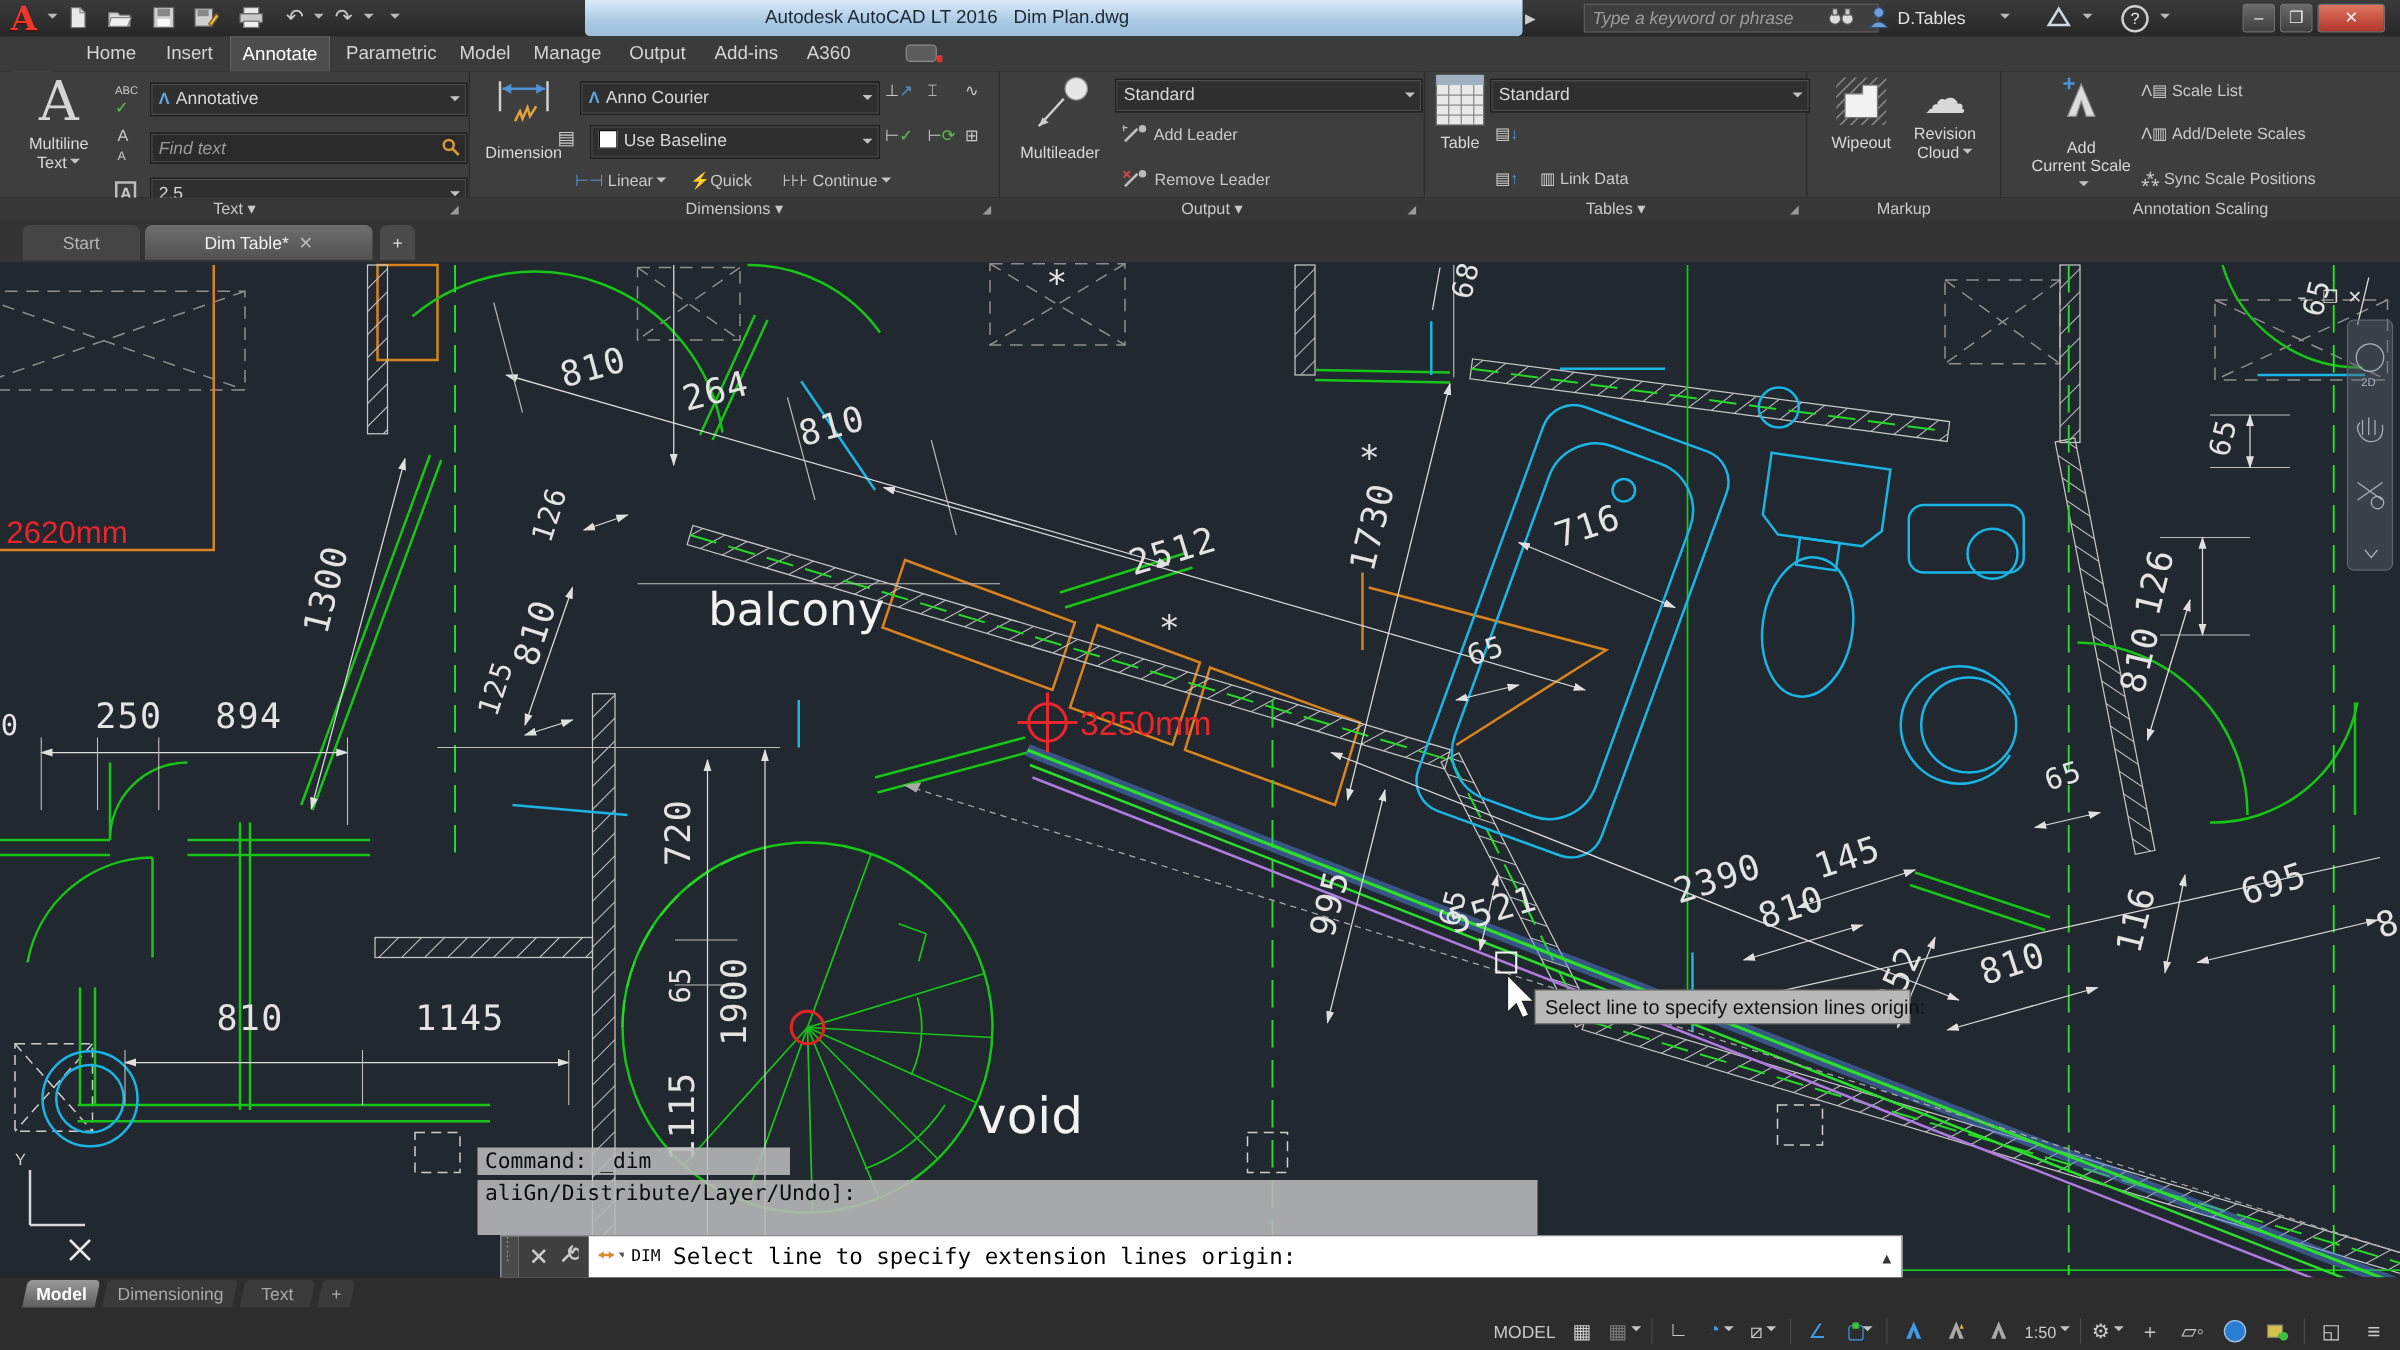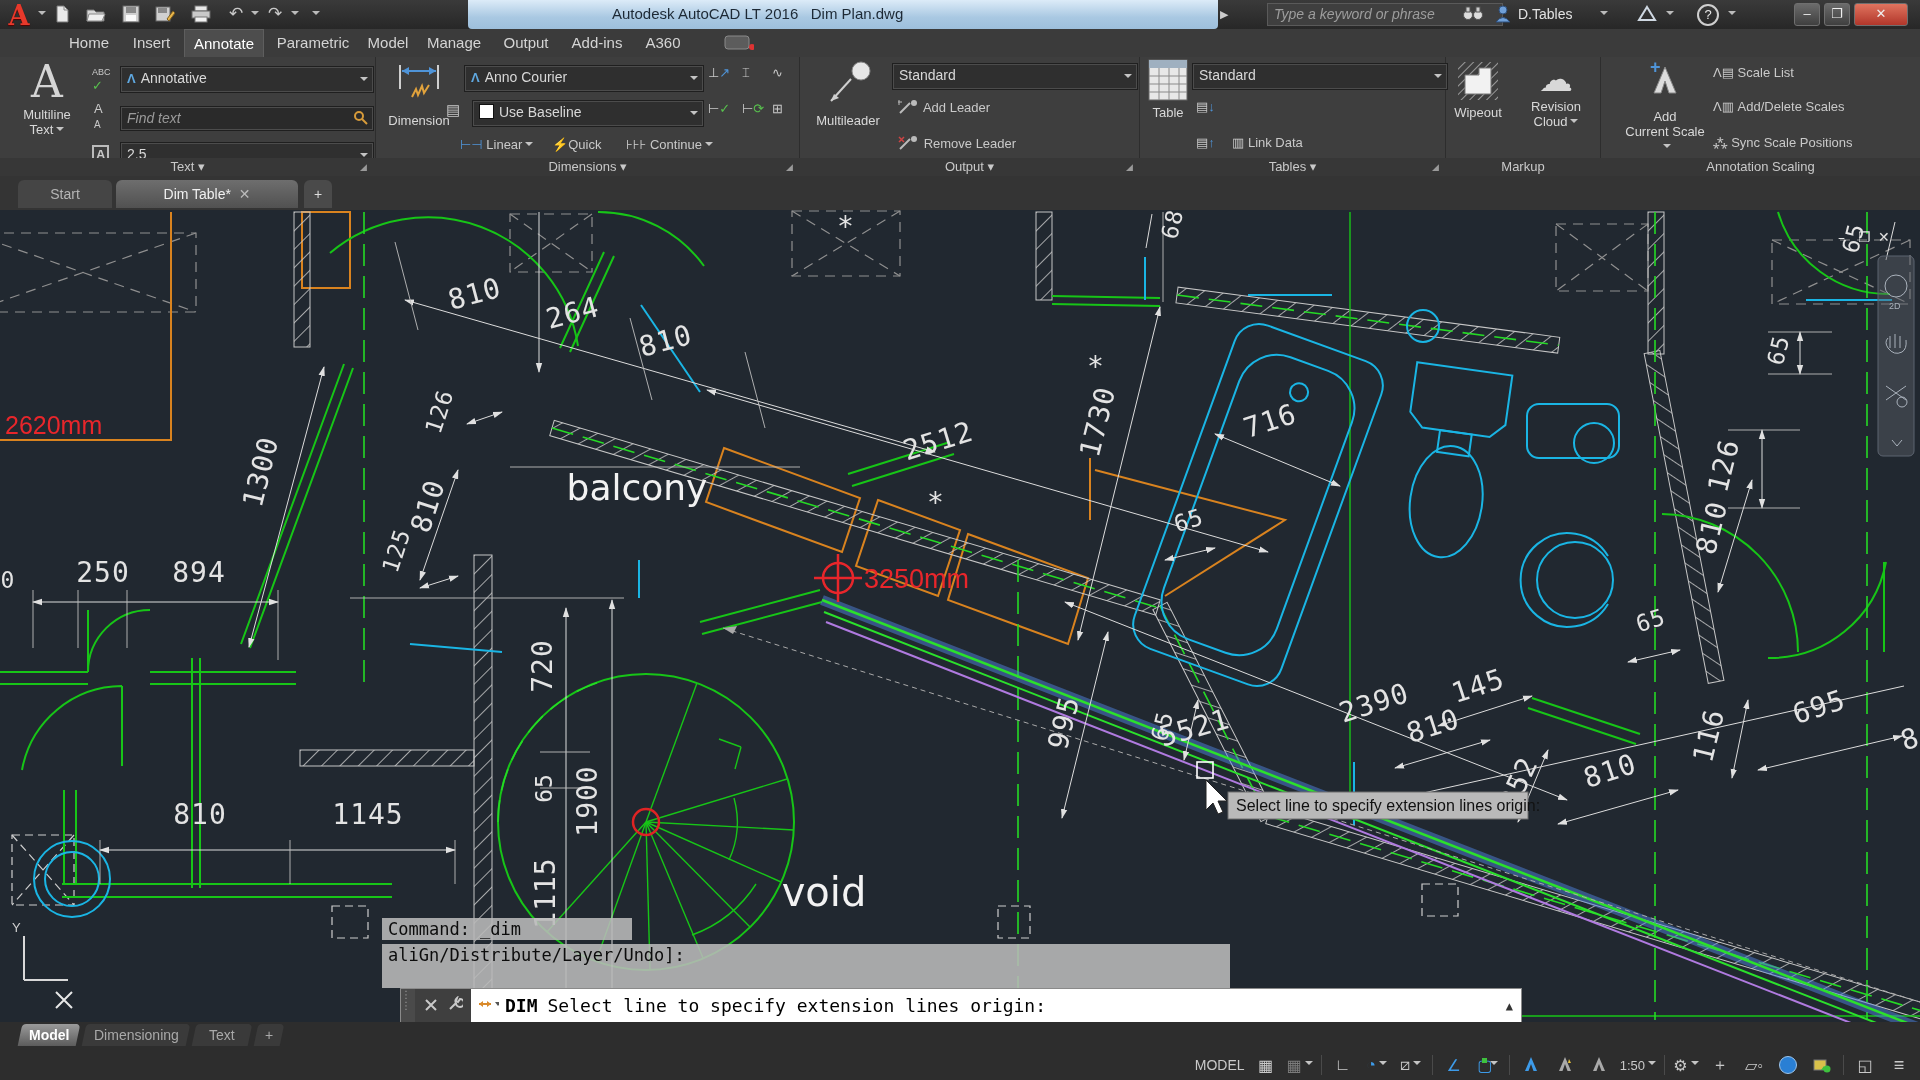--- a/index.html
+++ b/index.html
@@ -223,21 +223,21 @@
         </svg>
       <div class="bigbtn-label">Table</div>
     </div>
     <div class="combo" style="left:52px;top:6px;width:248px;height:25px"><span>Standard</span><span class="car"></span></div>
     <div class="sbtn" style="left:56px;top:42px">▤<span style="color:#4f94d8">↓</span></div>
     <div class="sbtn" style="left:56px;top:78px">▤<span style="color:#4f94d8">↑</span></div>
     <div class="sbtn" style="left:92px;top:78px">▥ <span>Link Data</span></div>
   </div>
 
   <div class="panel" style="left:1446px;width:154px">
-    <div class="abs" style="left:1px;top:4px;width:62px;text-align:center">
+    <div class="abs" style="left:12px;top:4px;width:62px;text-align:center">
       <svg width="42" height="40">
           <defs>
             <pattern id="wh" width="6" height="6" patternTransform="rotate(45)" patternUnits="userSpaceOnUse">
               <line x1="0" y1="0" x2="0" y2="6" stroke="#9a9a9a" stroke-width="2"></line>
             </pattern>
           </defs>
           <rect x="1" y="1" width="40" height="38" fill="url(#wh)"></rect>
           <path d="M8 14 h14 v-7 h12 v26 h-26 z" fill="#f2f2f2" stroke="#777"></path>
         </svg>
       <div class="bigbtn-label">Wipeout</div>
@@ -648,21 +648,21 @@
         </svg></div>
     <div class="cmd-tool"><svg width="16" height="16">
           <path d="M3,13 L9,7 M9,7 a4,4 0 1 0 4,-4 l-2,3 -2,-1 1,-3 a4,4 0 0 0 -1,5" stroke="#c9c9c9" stroke-width="2" fill="none"></path>
         </svg></div>
   </div>
   <div style="padding:0 6px"><svg width="22" height="14">
         <path d="M2,7 h12" stroke="#d98a2b" stroke-width="2"></path>
         <path d="M2,7 l4,-3 v6 z M14,7 l-4,-3 v6 z" fill="#d98a2b"></path>
         <path d="M18,5 l3,4 3,-4" fill="#555"></path>
       </svg></div>
-  <span style="font-weight:bold;font-size:18px;color:#000">DIM</span>
+  <span style="font-weight:normal;font-size:13px;color:#000">DIM</span>
   <span style="font-size:18px;color:#000;margin-left:10px">Select line to specify extension lines origin:</span>
   <span style="margin-left:auto;margin-right:8px;color:#333;font-size:12px">▲</span>
 </div>
 
 <div id="statusbar">
   <div class="ltab active" style="left:20px;width:58px"><span>Model</span></div>
   <div class="ltab" style="left:84px;width:104px"><span>Dimensioning</span></div>
   <div class="ltab" style="left:194px;width:56px"><span>Text</span></div>
   <div class="ltab" style="left:256px;width:26px"><span>+</span></div>
 

